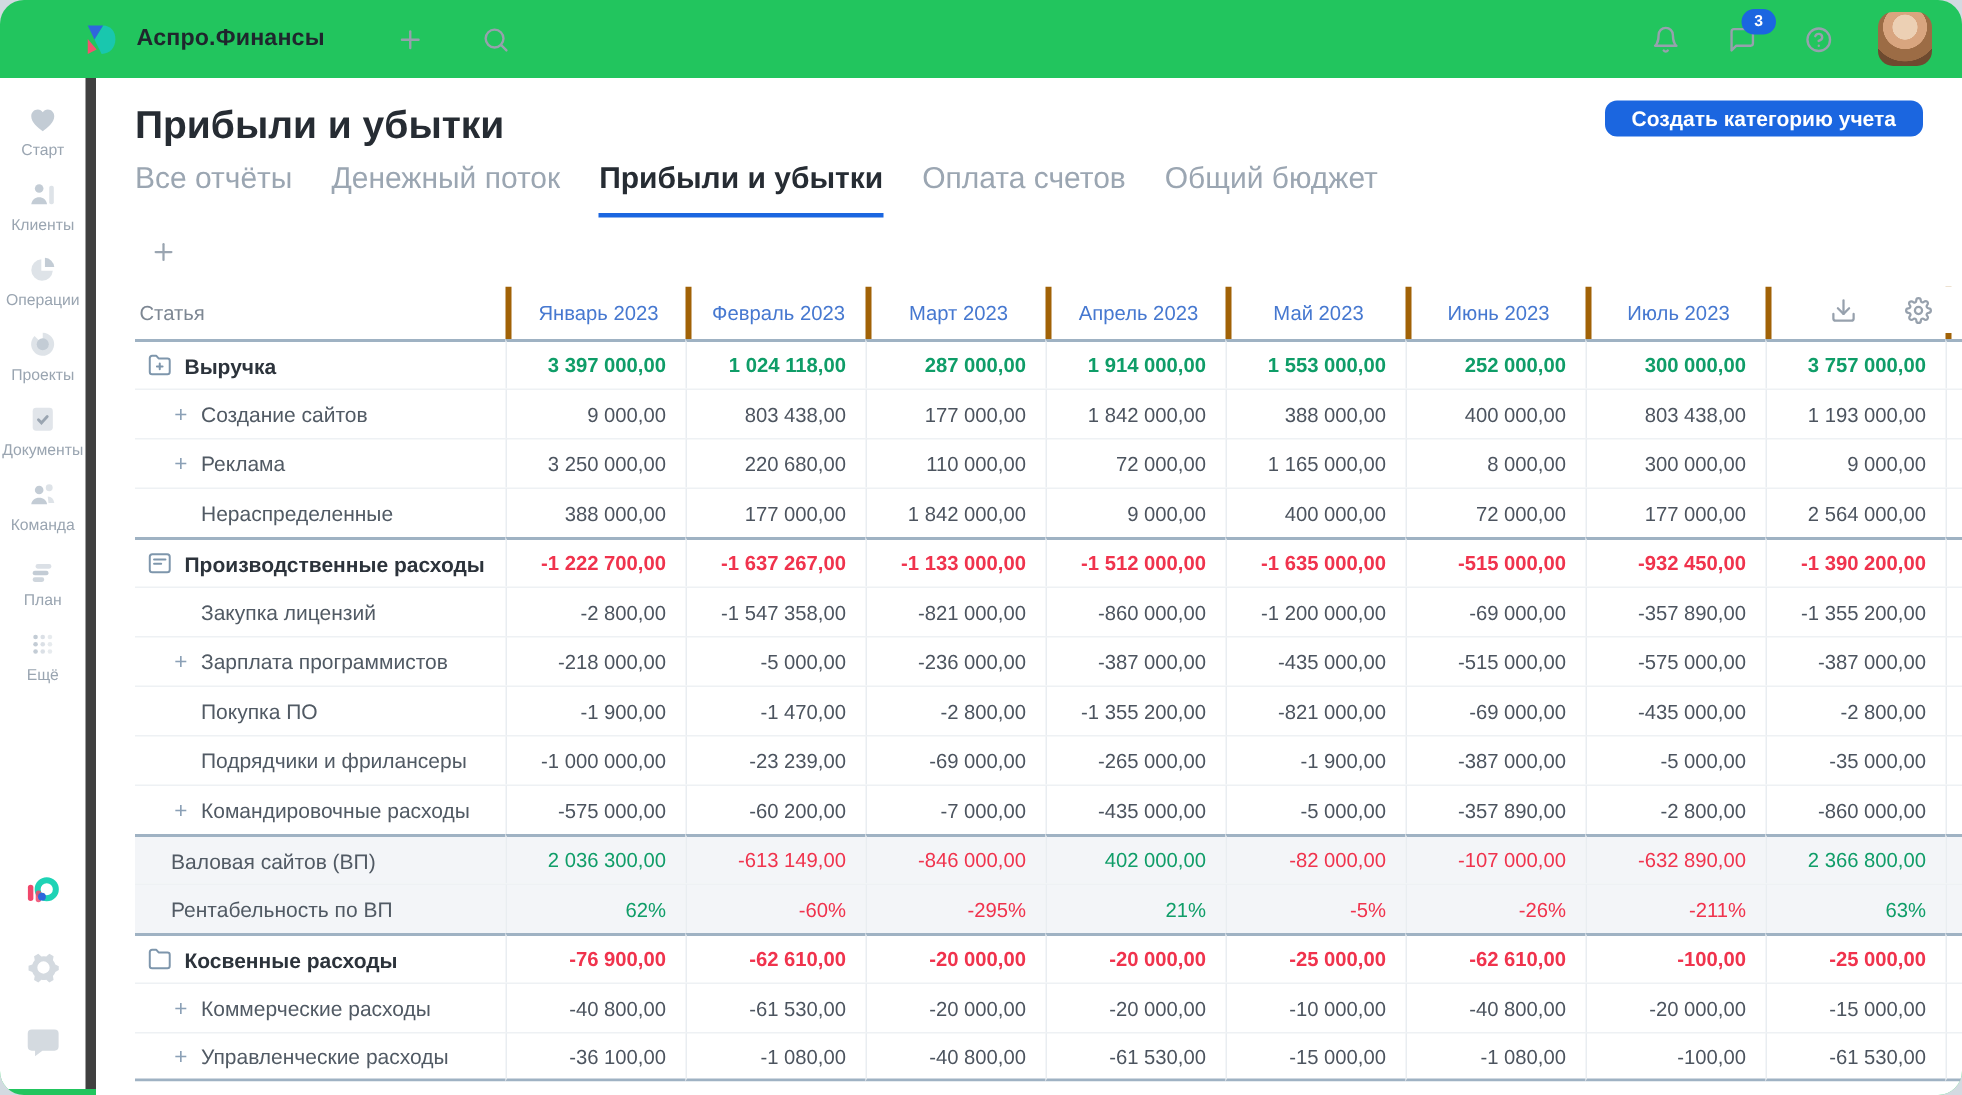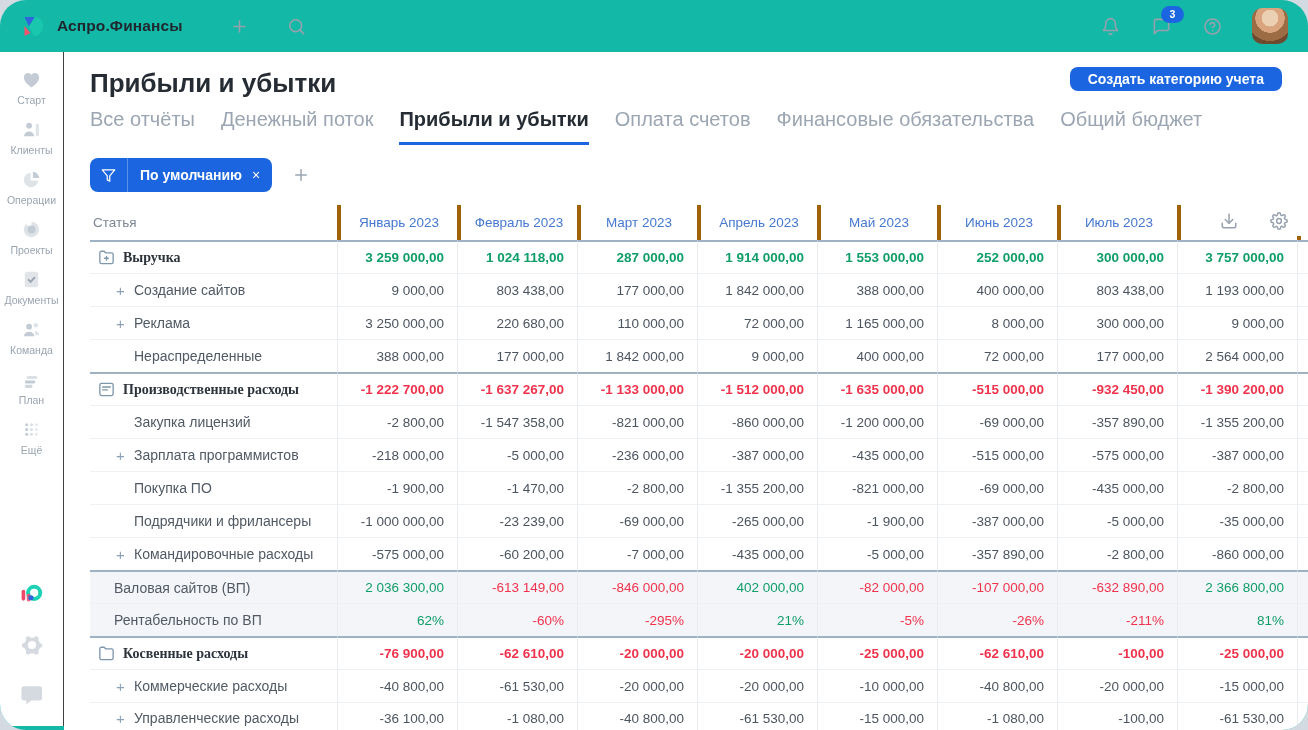--- a/index.html
+++ b/index.html
@@ -6,39 +6,39 @@
   body{
     width:1308px;height:730px;position:relative;
     background:#d3dae1;
     font-family:"Liberation Sans", sans-serif;
     -webkit-font-smoothing:antialiased;
   }
   :root{
     --blue:#1b66e0; --hblue:#4678d0; --green:#0f9d68; --red:#f0334d;
     --thick:#9fb2c3; --rowline:#eef1f4; --colline:#e9edf1;
   }
-  .card{position:absolute;inset:0;background:#14b8a6;border-radius:26px;overflow:hidden;}
+  .card{position:absolute;inset:0;background:#22c55e;border-radius:16px;overflow:hidden;padding-left:34px;}
 
   
   .topbar{height:52px;display:flex;align-items:center;padding:0 20px;border-bottom:1px solid #f0f3f6;}
   .brand{display:flex;align-items:center;gap:10px;}
   .brand .logo svg{width:27px;height:27px;display:block;}
   .brand-name{font-weight:700;font-size:15.5px;color:#1f262d;letter-spacing:.1px;}
   .topbar-left-actions{display:flex;align-items:center;gap:30px;margin-left:44px;}
   .icon-btn{background:none;border:none;padding:4px;cursor:pointer;color:#97a1ad;display:flex;align-items:center;justify-content:center;}
   .icon-btn svg{width:19px;height:19px;stroke:currentColor;fill:none;stroke-width:2;stroke-linecap:round;stroke-linejoin:round;}
   .top-right{margin-left:auto;display:flex;align-items:center;gap:24px;}
   .chat-wrap{position:relative;}
   .badge{position:absolute;top:-7px;right:-9px;background:var(--blue);color:#fff;font-size:10.5px;font-weight:700;
     min-width:17px;height:17px;border-radius:9px;display:flex;align-items:center;justify-content:center;padding:0 3px;}
   .avatar{width:36px;height:36px;border-radius:10px;margin-left:2px;cursor:pointer;
     background:radial-gradient(circle at 50% 28%, #ecd0b4 0 26%, #d8a57f 27% 46%, #9c6c45 47% 72%, #6e4a2f 73% 100%);}
 
   
-  .sidebar{position:absolute;top:52px;left:0;bottom:4px;width:64px;background:#fff;border-right:1px solid #404040;
+  .sidebar{position:absolute;top:52px;left:0;bottom:4px;width:64px;background:#fff;border-right:7px solid #404040;
     display:flex;flex-direction:column;align-items:center;padding-top:16px;box-sizing:border-box;}
   .s-item{display:flex;flex-direction:column;align-items:center;gap:3px;margin-bottom:12px;cursor:pointer;}
   .s-item .icon svg{width:23px;height:23px;fill:#c3ccd5;display:block;}
   .s-label{font-size:10.5px;color:#9aa5b1;}
   .sidebar-bottom{margin-top:auto;display:flex;flex-direction:column;align-items:center;gap:24px;padding-bottom:18px;}
   .sidebar-bottom .icon svg{width:26px;height:26px;display:block;}
   .sb-gray svg{width:22px;height:22px;fill:#d4dae0;}
 
   
   .main{position:absolute;top:52px;left:64px;right:0;bottom:0;background:#fff;overflow:hidden;}
@@ -75,21 +75,21 @@
   tbody td{height:33px;border-top:1px solid var(--rowline);white-space:nowrap;box-sizing:border-box;}
   td.lbl{display:table-cell;color:#515a64;font-size:14px;}
   td.lbl .inner{display:flex;align-items:center;height:100%;}
   td.val{text-align:right;padding-right:13px;color:#4c545f;border-left:1px solid var(--colline);}
   .sec-icon{display:flex;margin:0 7px 0 6px;color:#7e96ac;}
   .sec-icon svg{width:19px;height:19px;stroke:currentColor;fill:none;stroke-width:1.4;stroke-linecap:round;stroke-linejoin:round;}
   .plus{width:13px;margin-left:23px;margin-right:7px;color:#8ba0b6;font-size:15px;font-weight:400;text-align:center;cursor:pointer;}
   .lbl-text.sum{margin-left:23px;}
   .r-section td{border-top:2px solid var(--thick);}
   .r-section td.val{font-weight:700;}
-  .r-section .lbl-text{font-weight:600;color:#2c333b;font-family:Liberation Serif, serif;}
+  .r-section .lbl-text{font-weight:600;color:#2c333b;}
   .tone-green td.val{color:var(--green);}
   .tone-red td.val{color:var(--red);}
   .r-summary td{background:#f3f5f8;}
   .sum-first td{border-top:2px solid var(--thick);}
   .row-last td{border-bottom:2px solid var(--thick);}
   .v-green{color:var(--green) !important;}
   .v-red{color:var(--red) !important;}
   .v-med{font-weight:500;}
   .head-tools{position:absolute;top:0;right:0;height:31px;background:#fff;display:flex;align-items:center;
     gap:24px;padding:0 16px 0 20px;}
@@ -264,35 +264,24 @@
     <div class="page-head">
       <h1>Прибыли и убытки</h1>
       <button class="create-btn">Создать категорию учета</button>
     </div>
 
     <div class="tabs">
         <div class="tab">Все отчёты</div>
         <div class="tab">Денежный поток</div>
         <div class="tab active">Прибыли и убытки</div>
         <div class="tab">Оплата счетов</div>
-        <div class="tab">Финансовые обязательства</div>
         <div class="tab">Общий бюджет</div>
       </div>
 
     <div class="filterbar">
-      <div class="f-default">
-        <span class="funnel icon">
-          <svg viewBox="0 0 24 24">
-              <polygon points="22 3 2 3 10 12.5 10 19 14 21 14 12.5 22 3"></polygon>
-            </svg>
-        </span>
-        <span class="fdiv"></span>
-        <span class="f-label">По умолчанию</span>
-        <span class="f-x">×</span>
-      </div>
       <button class="add-filter">
         <svg viewBox="0 0 24 24">
             <line x1="12" y1="5" x2="12" y2="19"></line>
             <line x1="5" y1="12" x2="19" y2="12"></line>
           </svg>
       </button>
     </div>
 
     <div class="table-zone">
       <table>
@@ -328,21 +317,21 @@
                 <span class="inner">
                   <span class="sec-icon icon">
                     <svg viewBox="0 0 20 20">
                       <path d="M3 6.2V5a1.6 1.6 0 0 1 1.6-1.6h3l1.6 1.8h6.2A1.6 1.6 0 0 1 17 6.8v8a1.6 1.6 0 0 1-1.6 1.6H4.6A1.6 1.6 0 0 1 3 14.8z"></path>
                       <path d="M10 8.8v4M8 10.8h4"></path>
                     </svg>
                   </span>
                   <span class="lbl-text">Выручка</span>
                 </span>
               </td>
-              <td class="val">3 259 000,00</td>
+              <td class="val">3 397 000,00</td>
               <td class="val">1 024 118,00</td>
               <td class="val">287 000,00</td>
               <td class="val">1 914 000,00</td>
               <td class="val">1 553 000,00</td>
               <td class="val">252 000,00</td>
               <td class="val">300 000,00</td>
               <td class="val">3 757 000,00</td>
               <td class="val"></td>
             </tr>
             <tr class="r-child">
@@ -525,21 +514,21 @@
                   <span class="lbl-text sum">Рентабельность по ВП</span>
                 </span>
               </td>
               <td class="val v-green v-med">62%</td>
               <td class="val v-red v-med">-60%</td>
               <td class="val v-red v-med">-295%</td>
               <td class="val v-green v-med">21%</td>
               <td class="val v-red v-med">-5%</td>
               <td class="val v-red v-med">-26%</td>
               <td class="val v-red v-med">-211%</td>
-              <td class="val v-green v-med">81%</td>
+              <td class="val v-green v-med">63%</td>
               <td class="val"></td>
             </tr>
             <tr class="r-section tone-red">
               <td class="lbl">
                 <span class="inner">
                   <span class="sec-icon icon">
                     <svg viewBox="0 0 20 20">
                       <path d="M3 6.2V5a1.6 1.6 0 0 1 1.6-1.6h3l1.6 1.8h6.2A1.6 1.6 0 0 1 17 6.8v8a1.6 1.6 0 0 1-1.6 1.6H4.6A1.6 1.6 0 0 1 3 14.8z"></path>
                     </svg>
                   </span>

